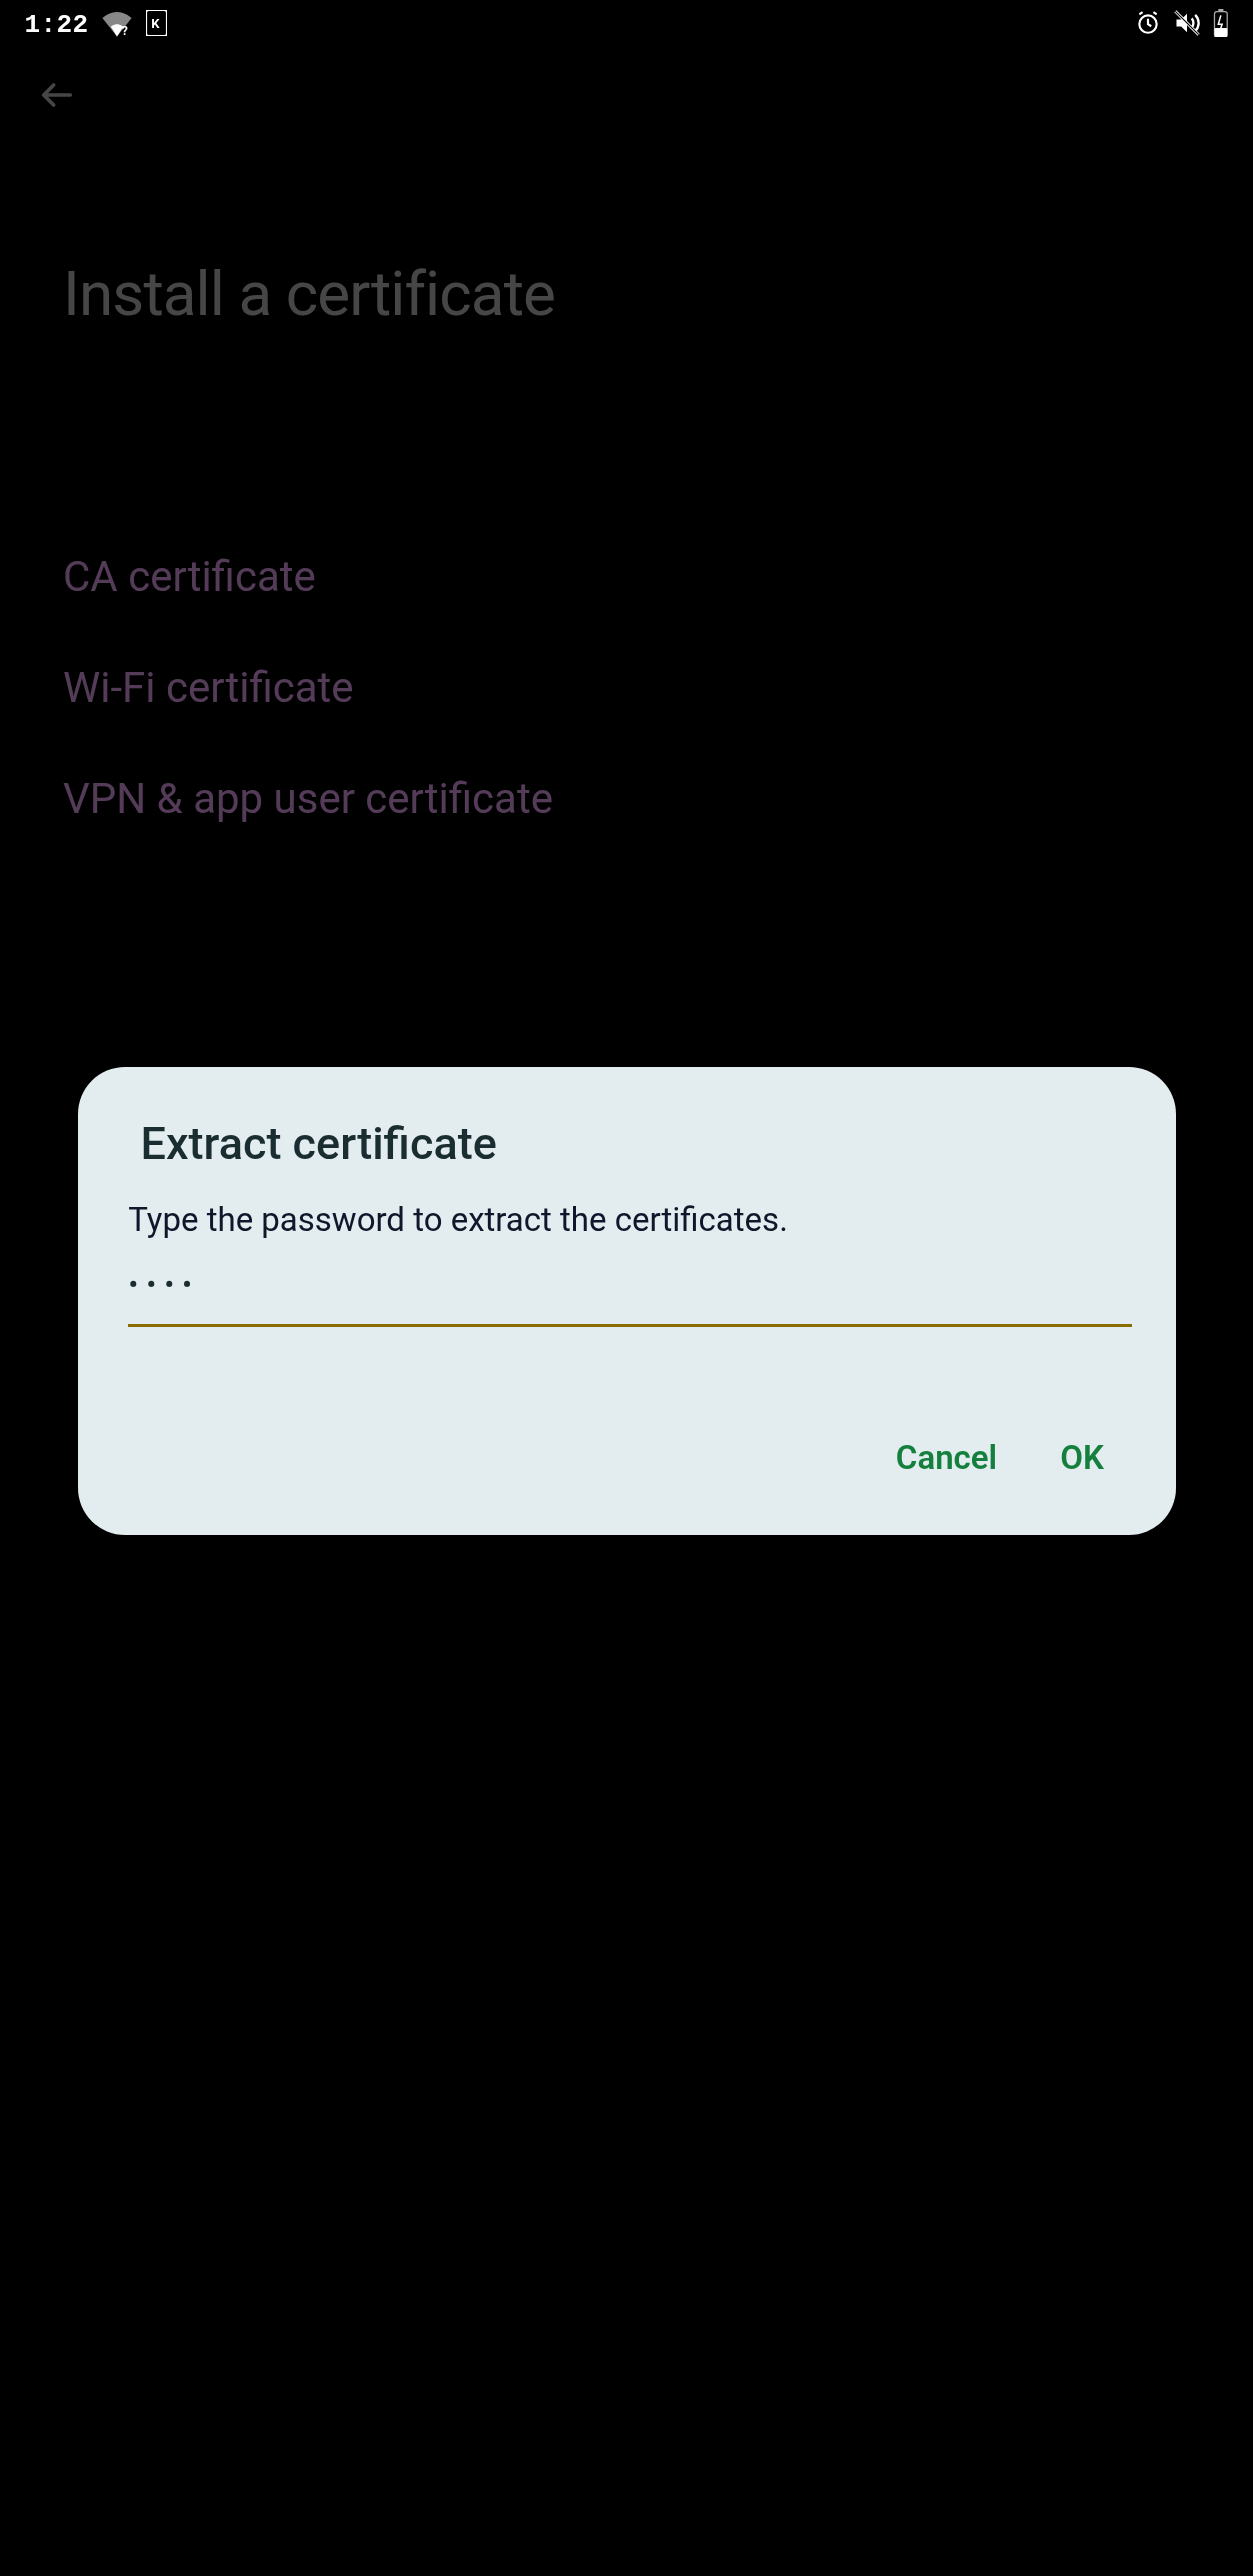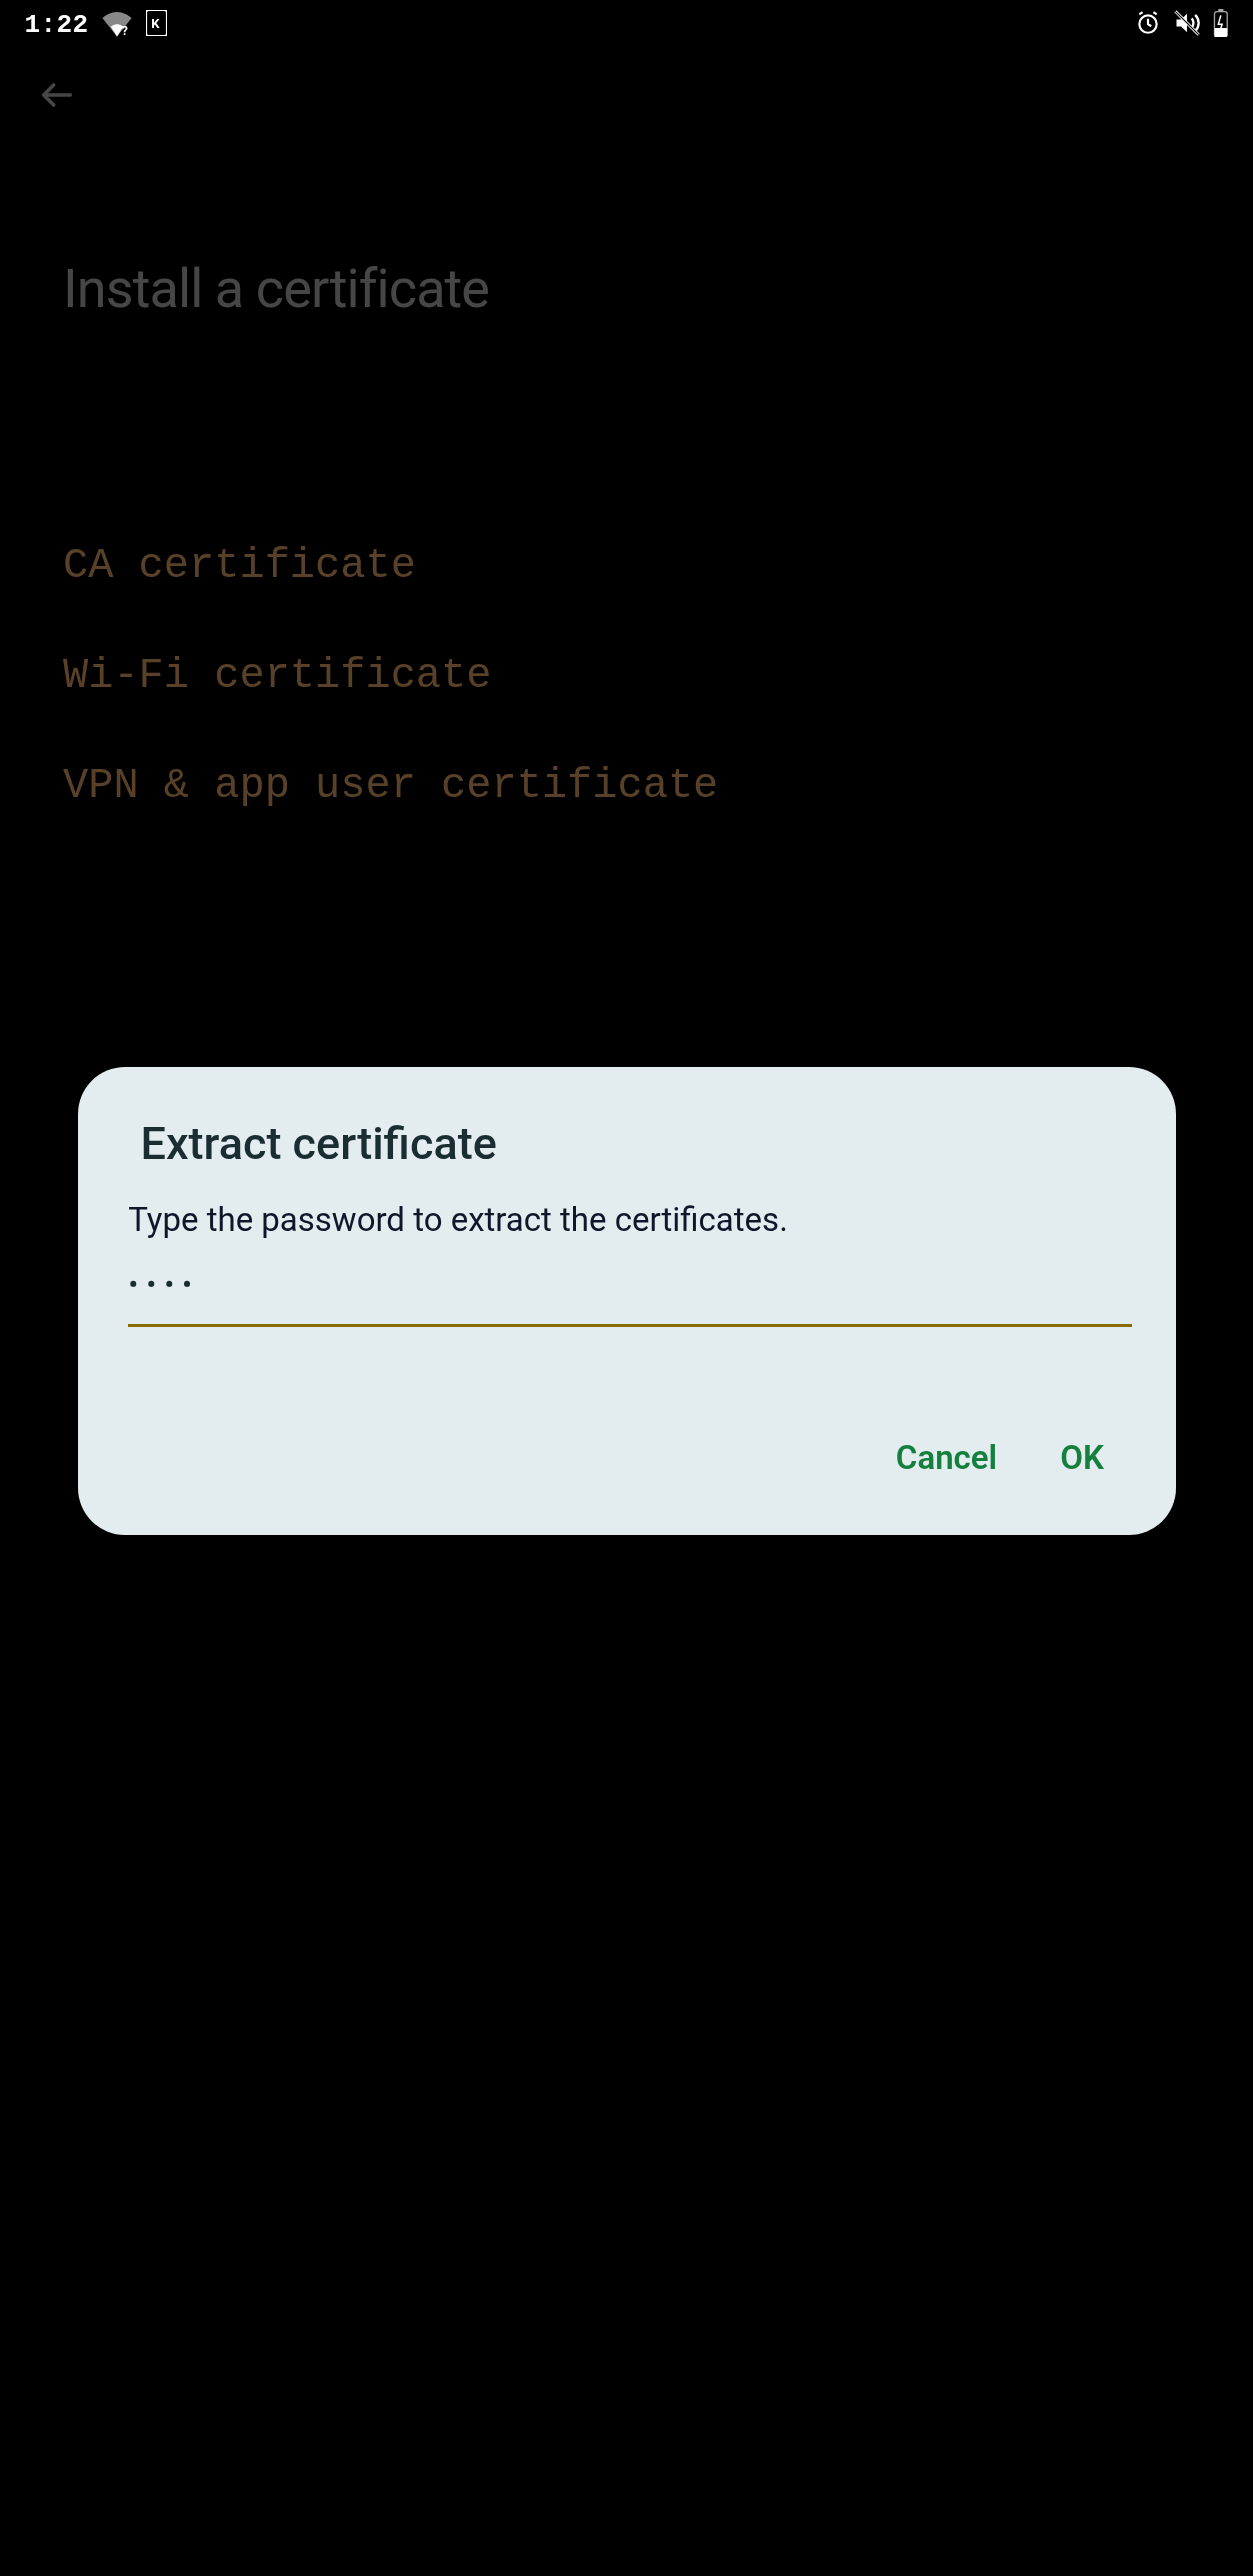--- a/index.html
+++ b/index.html
@@ -56,35 +56,34 @@
       cursor: pointer;
       opacity: 0.35;
     }
     
     .page-content {
       padding: 0 63px;
       opacity: 0.35;
     }
     
     .page-title {
-      font-size: 54px;
+      font-size: 62px;
       color: #c9c9c9;
       font-weight: 400;
       margin-top: 113px;
       margin-bottom: 191px;
       letter-spacing: -0.9px;
     }
     
     .cert-option {
       font-size: 42px;
-      color: #fdba74;
+      color: #f0abfc;
       padding: 31px 0;
       cursor: pointer;
       font-weight: 400;
-      font-family: Liberation Mono, monospace;
     }
     
     .dialog-overlay {
       position: absolute;
       top: 0;
       left: 0;
       width: 100%;
       height: 100%;
       display: flex;
       align-items: flex-start;

